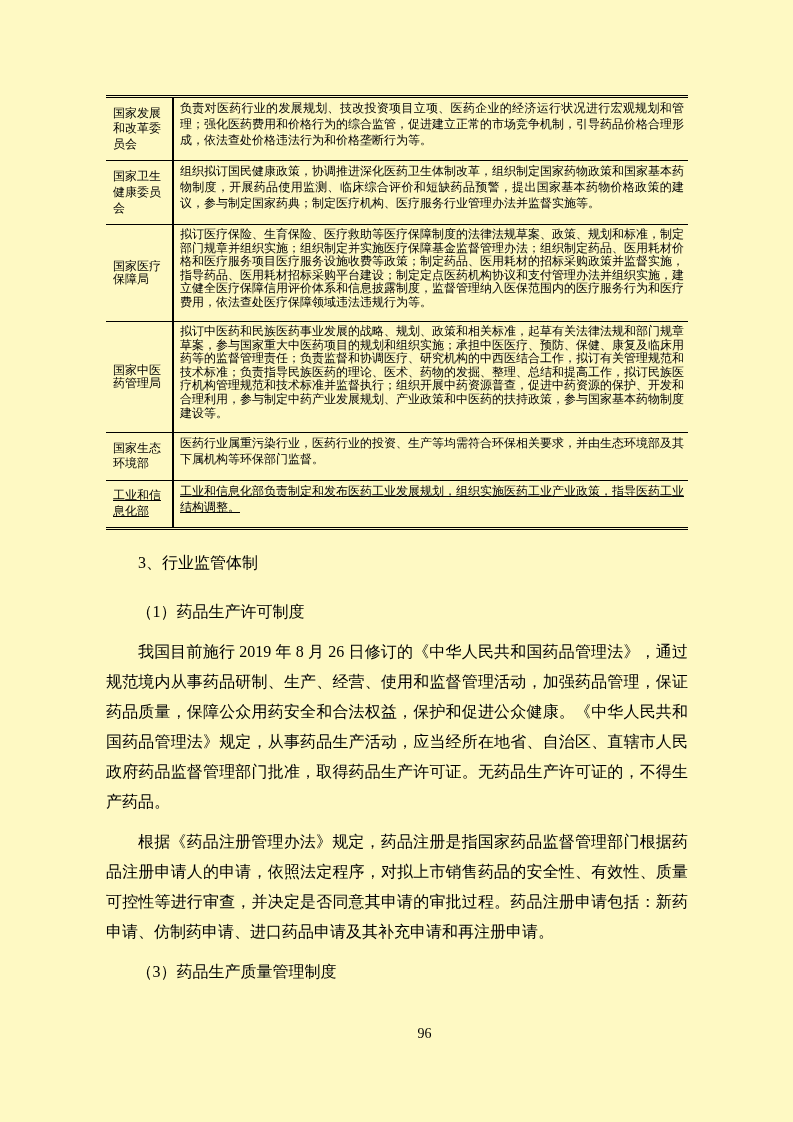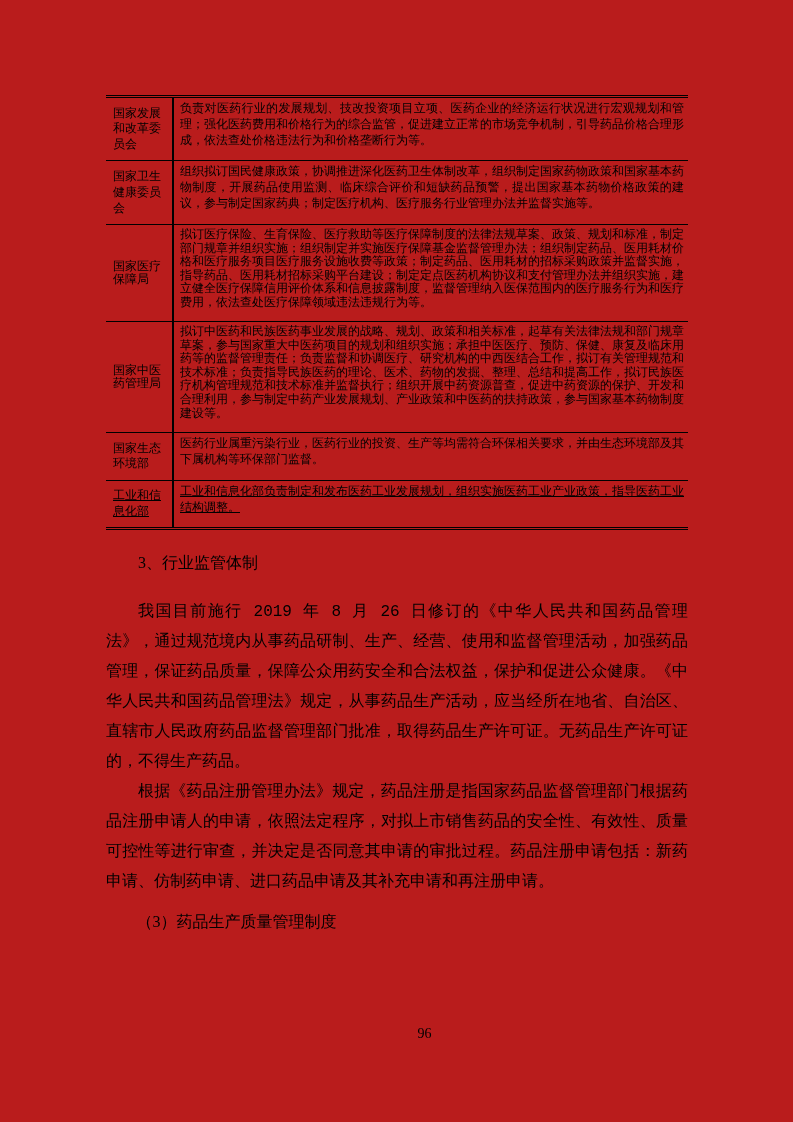--- a/index.html
+++ b/index.html
@@ -11,21 +11,21 @@
     width: 793px;
     height: 1122px;
     overflow: hidden;
     font-family: "Liberation Serif", "DejaVu Serif", serif;
     color: #000000;
   }
   .page {
     position: relative;
     width: 793px;
     height: 1122px;
-    background: #b91c1c;
+    background: #fef9c3;
     box-sizing: border-box;
     padding: 95px 105px 0 106px;
   }
   
   table.agency-table {
     border-collapse: collapse;
     table-layout: fixed;
     width: 582px;
     border-top: 3px double #000;
     border-bottom: 3px double #000;
@@ -72,25 +72,24 @@
   }
   .subheading {
     font-weight: normal;
     font-size: 16px;
     line-height: 30px;
     margin: 10px 0;
     text-indent: 1.9em;
   }
   .para {
     line-height: 30px;
-    margin: 0 0;
+    margin: 10px 0;
     text-indent: 2em;
     text-align: justify;
     text-justify: inter-character;
-    font-family: Liberation Mono, monospace;
   }
   .page-number {
     position: absolute;
     left: 0;
     bottom: 80px;
     width: 793px;
     text-align: center;
     font-size: 14px;
     margin-left: 28px;
   }
@@ -130,20 +129,21 @@
     <tr>
       <td class="agency">工业和信息化部</td>
       <td class="duty">工业和信息化部负责制定和发布医药工业发展规划，组织实施医药工业产业政策，指导医药工业结构调整。</td>
     </tr>
   </tbody>
   </table>
 
   <div class="bodytext">
     <h3 class="heading">3、行业监管体制</h3>
 
+    <h4 class="subheading">（1）药品生产许可制度</h4>
 
     <p class="para">我国目前施行 2019 年 8 月 26 日修订的《中华人民共和国药品管理法》，通过规范境内从事药品研制、生产、经营、使用和监督管理活动，加强药品管理，保证药品质量，保障公众用药安全和合法权益，保护和促进公众健康。《中华人民共和国药品管理法》规定，从事药品生产活动，应当经所在地省、自治区、直辖市人民政府药品监督管理部门批准，取得药品生产许可证。无药品生产许可证的，不得生产药品。</p>
 
 
     <p class="para">根据《药品注册管理办法》规定，药品注册是指国家药品监督管理部门根据药品注册申请人的申请，依照法定程序，对拟上市销售药品的安全性、有效性、质量可控性等进行审查，并决定是否同意其申请的审批过程。药品注册申请包括：新药申请、仿制药申请、进口药品申请及其补充申请和再注册申请。</p>
 
     <h4 class="subheading">（3）药品生产质量管理制度</h4>
   </div>
 
   <div class="page-number">96</div>

